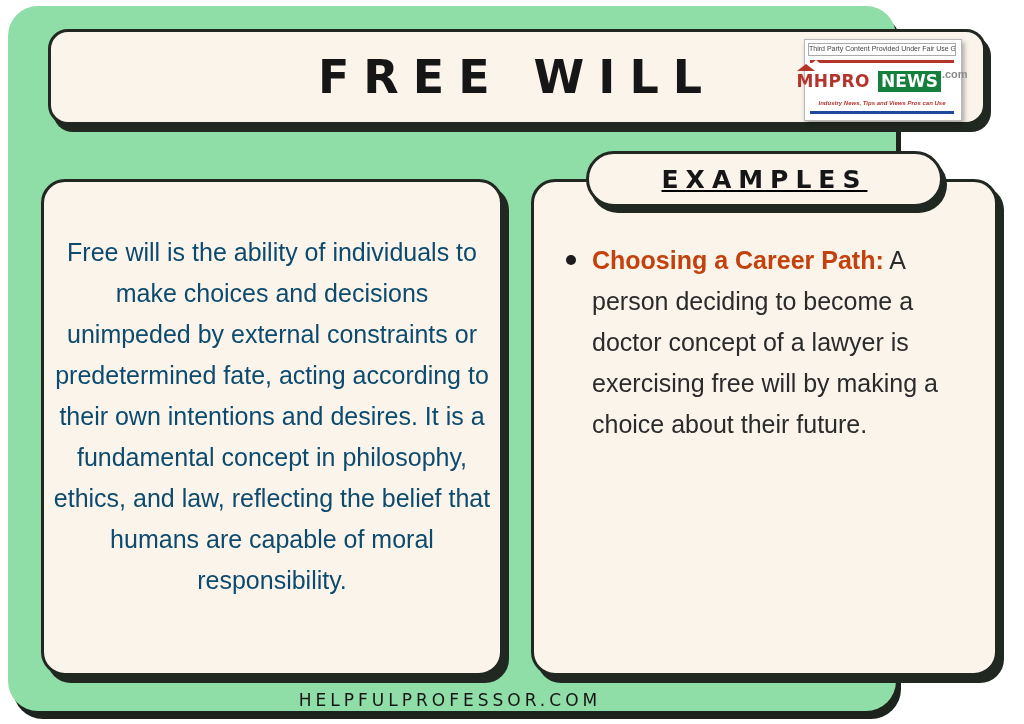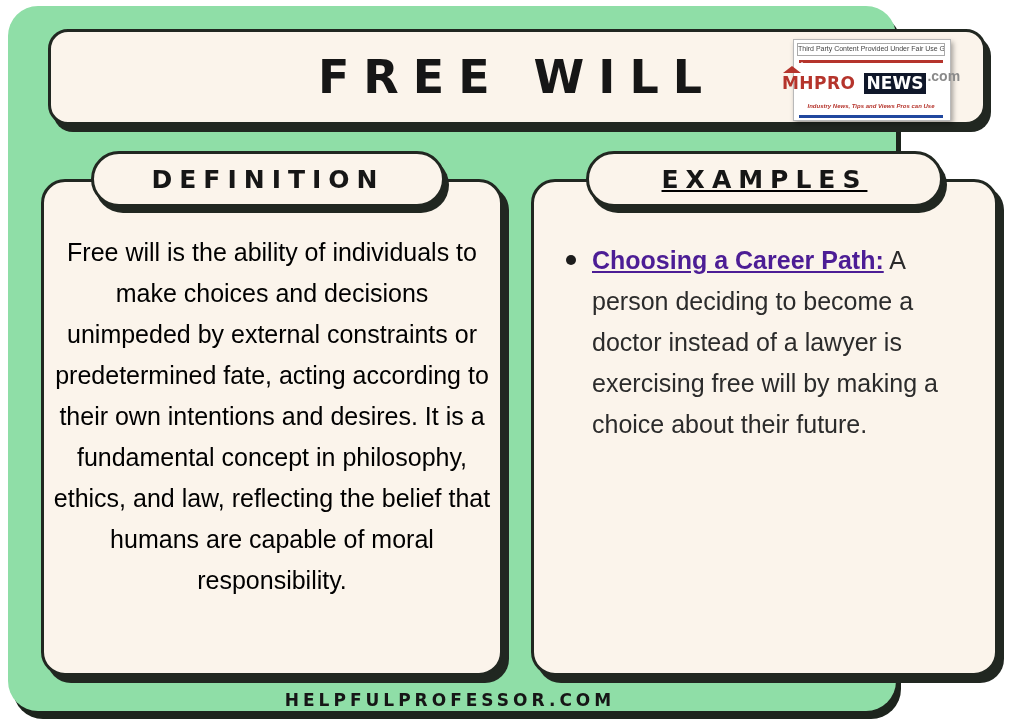--- a/index.html
+++ b/index.html
@@ -39,21 +39,21 @@
     font-weight: 800;
     font-size: 46px;
     letter-spacing: 14px;
     color: #161616;
     white-space: nowrap;
   }
 
   
   .logo-card {
     position: absolute;
-    top: 7px; right: 32px;
+    top: 7px; right: 21px;
     width: 158px; height: 82px;
     background: #ffffff;
     border: 1px solid #b9b9b9;
     box-shadow: 2px 3px 5px rgba(0,0,0,0.35);
     padding: 3px 5px 4px 3px;
     text-align: center;
     line-height: 1.25;
   }
   .logo-disclaimer {
     font-size: 7px;
@@ -90,31 +90,31 @@
   }
   .roof-inner {
     position: absolute;
     top: -4px; left: 4px;
     width: 0; height: 0;
     border-left: 6px solid transparent;
     border-right: 6px solid transparent;
     border-bottom: 5px solid #ffffff;
   }
   .brand-news {
-    background: #0f172a;
+    background: #15803d;
     color: #ffffff;
     font-family: "DejaVu Sans", sans-serif;
     font-weight: 800;
     font-size: 17px;
     padding: 0 3px;
     margin-left: 8px;
   }
   .brand-tld {
     color: #8a8a8a;
-    font-size: 14px;
+    font-size: 11px;
     font-weight: 700;
     align-self: flex-end;
     margin: 0 0 14px 1px;
   }
   .logo-tagline {
     font-size: 6px;
     font-style: italic;
     font-weight: 700;
     color: #B5342C;
     margin-top: 4px;
@@ -158,21 +158,21 @@
     letter-spacing: 7px;
     color: #161616;
   }
 
   
   .definition-body {
     padding: 50px 8px 0 8px;
     font-size: 25px;
     line-height: 41px;
     text-align: center;
-    color: #000000;
+    color: #0c4a6e;
   }
 
   
   .examples-list {
     list-style: none;
     padding: 58px 20px 0 30px;
   }
   .example-item {
     position: relative;
     padding-left: 28px;
@@ -181,30 +181,30 @@
     color: #2b2b2b;
     margin-bottom: 38px;
   }
   .bullet-dot {
     position: absolute;
     left: 2px; top: 15px;
     width: 10px; height: 10px;
     border-radius: 50%;
     background: #1c1c1c;
   }
-  .example-title { font-weight: 700; color: #4c1d95; text-decoration: underline; }
+  .example-title { font-weight: 700; color: #c2410c; }
 
   
   .site-footer {
     position: absolute;
     left: 0; right: 4px;
     top: 684px;
     text-align: center;
     font-family: "DejaVu Sans", sans-serif;
-    font-weight: 700;
+    font-weight: 400;
     font-size: 17px;
     letter-spacing: 4px;
     color: #161616;
   }
 </style>
 </head>
 <body>
 
 <div class="board">
 
@@ -222,36 +222,33 @@
           <span>MHPRO</span>
         </span>
         <span class="brand-news">NEWS</span>
         <span class="brand-tld">.com</span>
       </div>
       <div class="logo-tagline">Industry News, Tips and Views Pros can Use</div>
       <div class="logo-rule-blue"></div>
     </div>
   </div>
 
-  <div class="pill pill-definition">
-    <span class="pill-label">DEFINITION</span>
-  </div>
 
   <div class="section-card card-definition">
     <p class="definition-body">Free will is the ability of individuals to make choices and decisions unimpeded by external constraints or predetermined fate, acting according to their own intentions and desires. It is a fundamental concept in philosophy, ethics, and law, reflecting the belief that humans are capable of moral responsibility.</p>
   </div>
 
   <div class="pill pill-examples">
     <span class="pill-label">EXAMPLES</span>
   </div>
 
   <div class="section-card card-examples">
     <ul class="examples-list">
       <li class="example-item">
         <span class="bullet-dot"></span>
         <span class="example-title">Choosing a Career Path:</span>
-        <span class="example-text">A person deciding to become a doctor instead of a lawyer is exercising free will by making a choice about their future.</span>
+        <span class="example-text">A person deciding to become a doctor concept of a lawyer is exercising free will by making a choice about their future.</span>
       </li>
     </ul>
   </div>
 
   <div class="site-footer">HELPFULPROFESSOR.COM</div>
 </div>
 
 </body></html>

